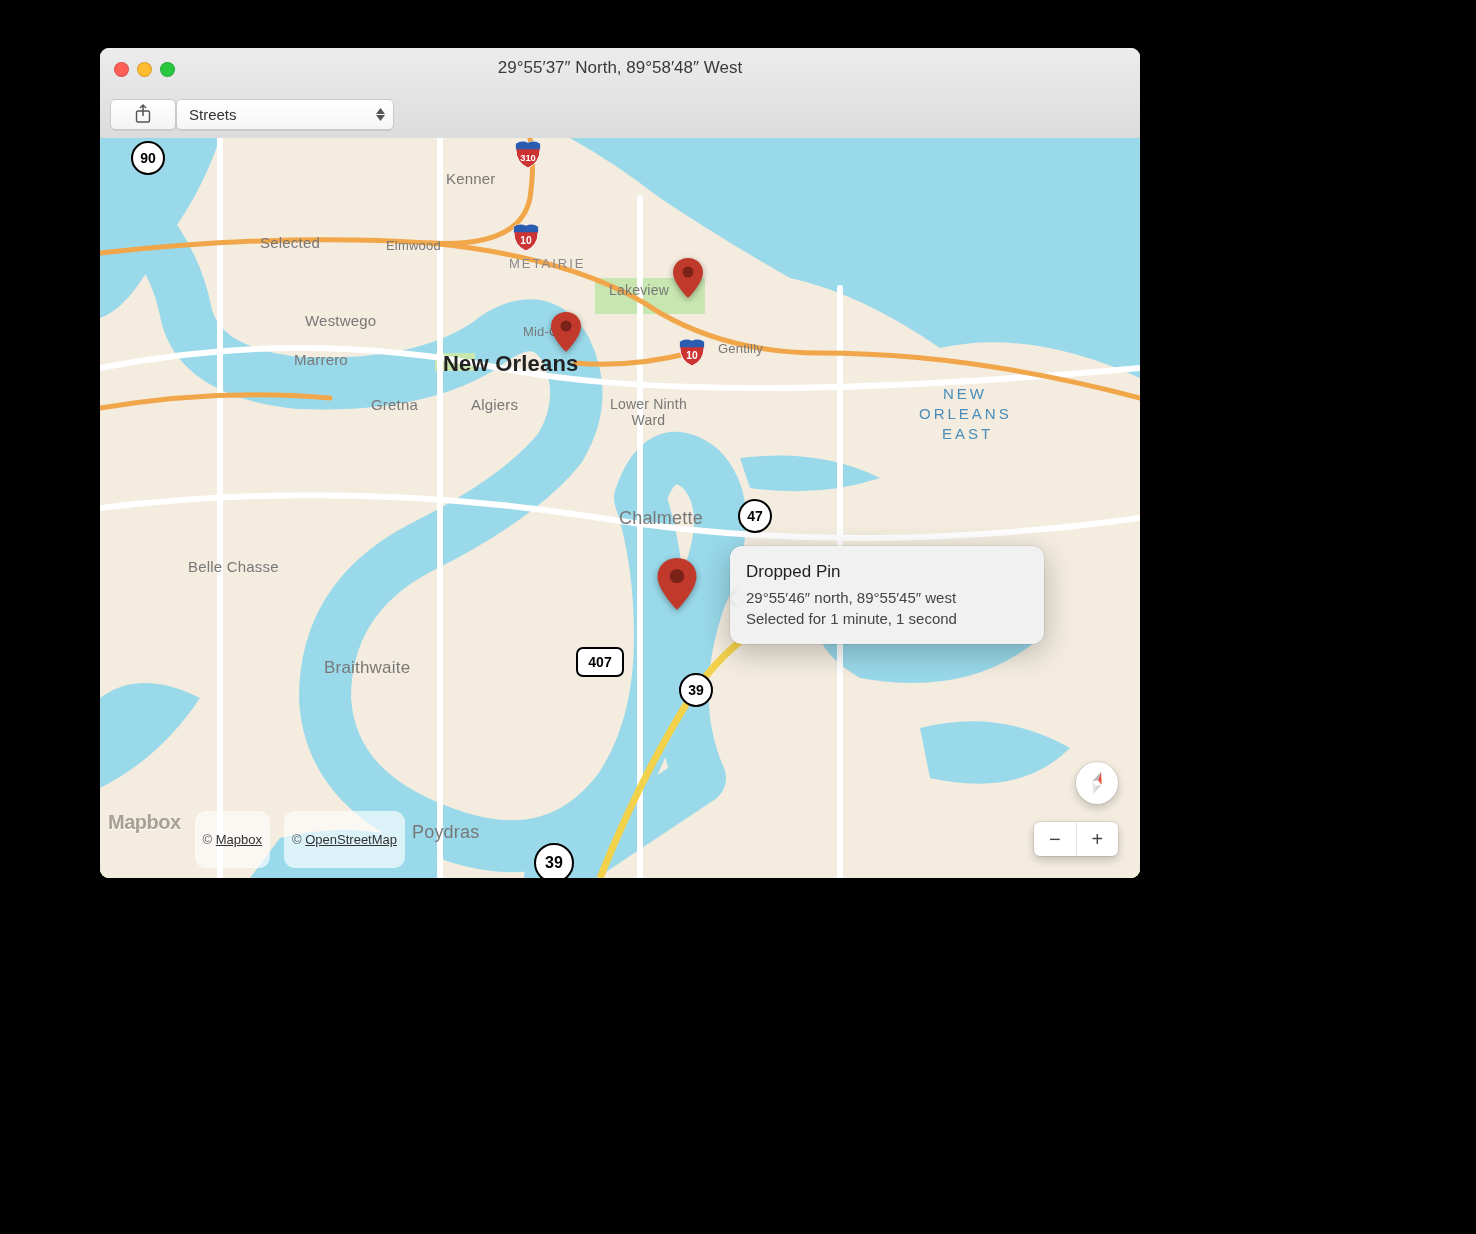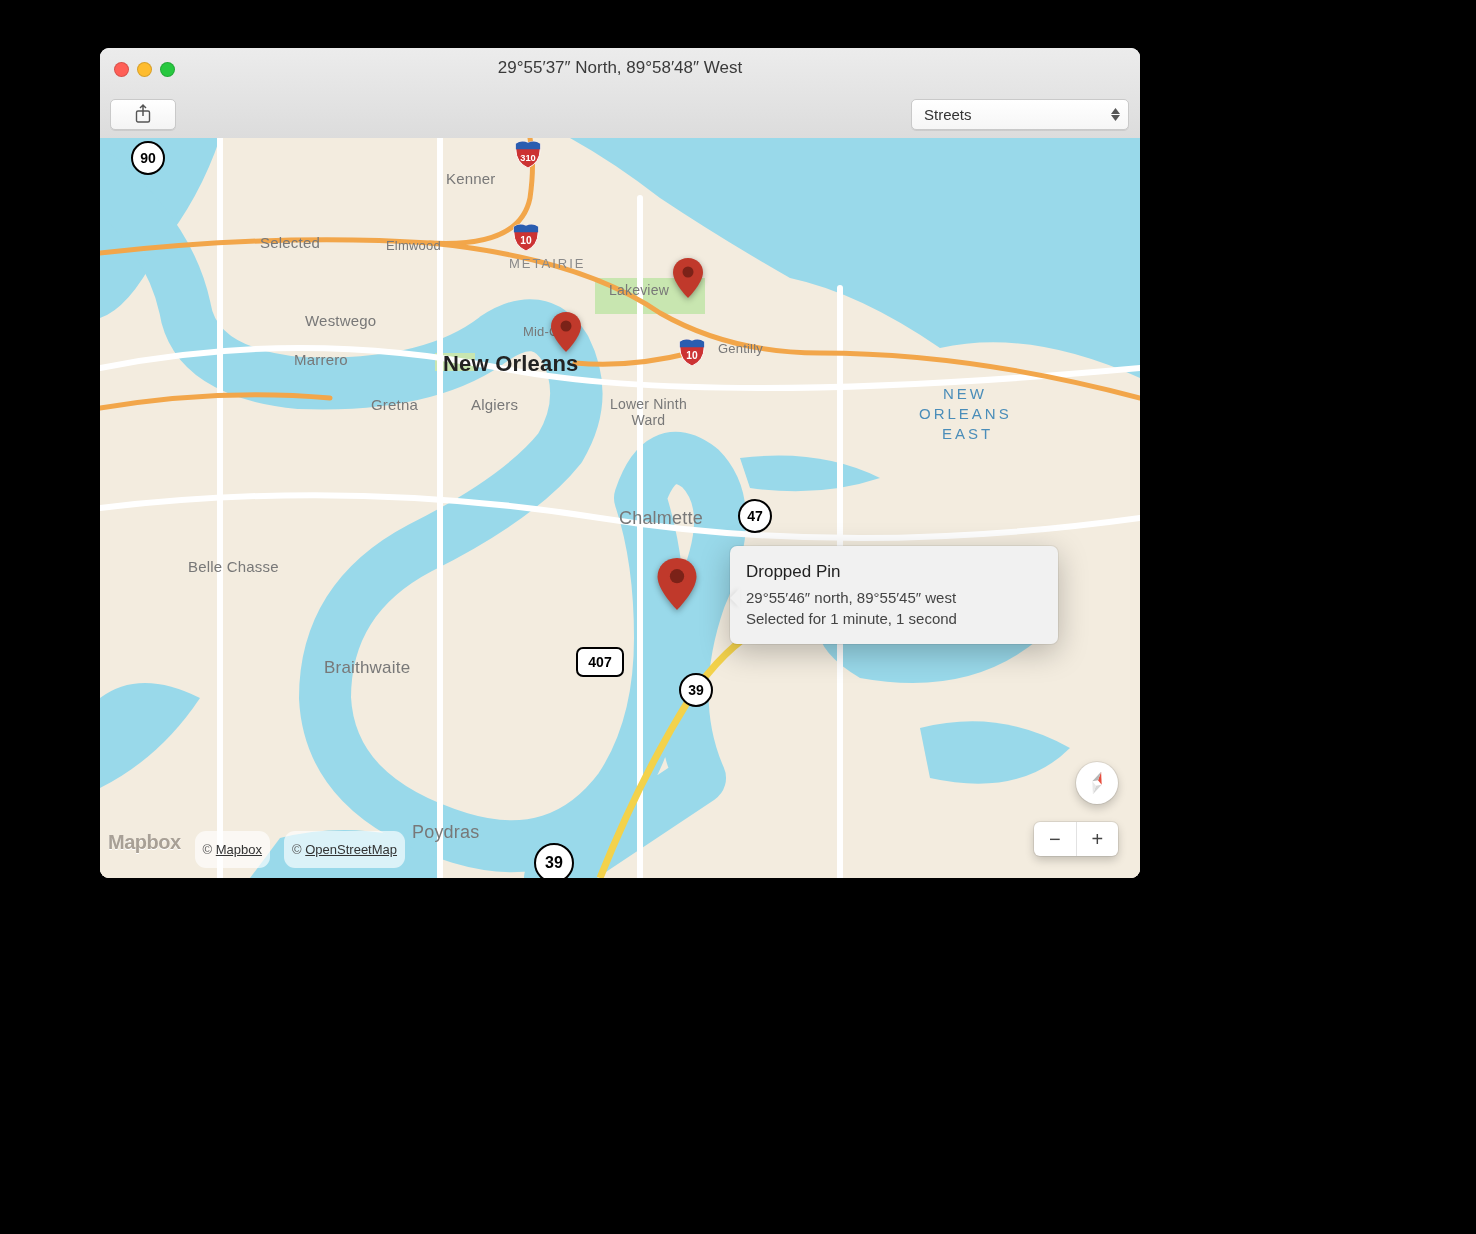--- a/index.html
+++ b/index.html
@@ -2,50 +2,50 @@
 <html><head>
 <meta charset="utf-8">
 <style>
   html,body{margin:0;padding:0;background:#000;font-family:-apple-system,"Helvetica Neue",Arial,sans-serif;width:1476px;height:1234px;overflow:hidden}
   .window{position:absolute;left:100px;top:48px;width:1040px;height:830px;border-radius:9px;overflow:hidden;box-shadow:0 30px 80px rgba(0,0,0,.55),0 0 0 1px rgba(0,0,0,.15);background:#fff}
   .titlebar{height:90px;background:linear-gradient(#ececec,#dcdcdc);border-bottom:1px solid #b8b8b8;position:relative}
   .traffic{position:absolute;left:14px;top:14px;display:flex;gap:8px}
   .dot{width:13px;height:13px;border-radius:50%;border:1px solid rgba(0,0,0,.15)}
   .dot.r{background:#ff5f57}.dot.y{background:#febc2e}.dot.g{background:#28c840}
   .title{position:absolute;left:0;right:0;top:10px;text-align:center;font-size:17px;color:#3a3a3a;font-weight:500}
-  .toolbar{position:absolute;left:10px;right:11px;bottom:7px;height:34px;display:flex;justify-content:space-between;align-items:center}
+  .toolbar{position:absolute;left:10px;right:18px;bottom:7px;height:34px;display:flex;justify-content:flex-start;align-items:center}
   .share-btn{width:64px;height:29px;border-radius:5px;background:linear-gradient(#fff,#f4f4f4);border:1px solid #c9c9c9;box-shadow:0 1px 0 rgba(0,0,0,.08);display:flex;align-items:center;justify-content:center;cursor:default}
   .style-dd{width:196px;height:29px;border-radius:5px;background:linear-gradient(#fff,#f6f6f6);border:1px solid #c9c9c9;box-shadow:0 1px 0 rgba(0,0,0,.08);display:flex;align-items:center;justify-content:space-between;padding:0 8px 0 12px;cursor:default;font-size:15px;color:#333}
   .stepper{display:flex;flex-direction:column;gap:1px}
   .stepper svg{display:block}
   .map{position:absolute;left:0;right:0;top:90px;bottom:0;background:#f3ecdf;overflow:hidden}
   .map svg.bg{position:absolute;left:0;top:0;width:100%;height:100%}
   .lbl{position:absolute;font-size:15px;color:#787878;white-space:nowrap;letter-spacing:.2px;pointer-events:none}
   .lbl.city{font-weight:700;font-size:22px;color:#222}
   .lbl.sm{font-size:13px;color:#8a8a8a;letter-spacing:2px}
   .lbl.blue{color:#4a8db9;font-weight:400;letter-spacing:3px;font-size:15px}
   .pin{position:absolute;width:30px;height:40px;transform:translate(-50%,-100%);cursor:pointer}
   .pin svg{width:100%;height:100%;filter:drop-shadow(0 2px 3px rgba(0,0,0,.35))}
   .pin.big{width:40px;height:52px}
   .shield{position:absolute;transform:translate(-50%,-50%);pointer-events:none}
   .shield .us{width:30px;height:30px;background:#fff;border:2.5px solid #000;border-radius:50%;display:flex;align-items:center;justify-content:center;font-weight:700;font-size:14px}
   .shield .usbig{width:36px;height:36px;font-size:16px}
   .shield .state{width:44px;height:26px;background:#fff;border:2.5px solid #000;border-radius:7px;display:flex;align-items:center;justify-content:center;font-weight:700;font-size:14px}
   .shield .inter{width:28px;height:28px}
-  .callout{position:absolute;background:#f1f1f1;border-radius:7px;box-shadow:0 8px 30px rgba(0,0,0,.25),0 0 0 1px rgba(0,0,0,.06);padding:14px 32px 14px 16px;font-size:15px;color:#444;line-height:1.45;min-width:280px}
+  .callout{position:absolute;background:#f1f1f1;border-radius:12px;box-shadow:0 8px 30px rgba(0,0,0,.25),0 0 0 1px rgba(0,0,0,.06);padding:14px 18px 14px 16px;font-size:15px;color:#444;line-height:1.45;min-width:280px}
   .callout .ct{font-size:17px;color:#222;margin-bottom:2px}
   .callout::before{content:"";position:absolute;left:-10px;top:42px;border:10px solid transparent;border-right-color:#f1f1f1;filter:drop-shadow(-2px 0 2px rgba(0,0,0,.08))}
   .compass{position:absolute;right:22px;bottom:74px;width:42px;height:42px;border-radius:50%;background:#fff;box-shadow:0 0 0 1px rgba(0,0,0,.08),0 4px 10px rgba(0,0,0,.2);cursor:pointer;display:flex;align-items:center;justify-content:center}
   .compass svg{transform:rotate(20deg)}
   .zoom{position:absolute;right:22px;bottom:22px;width:84px;height:34px;border-radius:6px;background:#fff;box-shadow:0 0 0 1px rgba(0,0,0,.08),0 4px 10px rgba(0,0,0,.2);display:flex;overflow:hidden}
   .zoom div{flex:1;display:flex;align-items:center;justify-content:center;font-size:20px;color:#444;cursor:pointer}
   .zoom div:first-child{border-right:1px solid #e2e2e2}
   .attrib{position:absolute;left:8px;bottom:10px;display:flex;align-items:flex-start;gap:14px;font-size:13px;color:#555}
   .attrib .logo{font-weight:700;font-size:20px;color:#a8a096;letter-spacing:-.5px;text-shadow:0 1px 0 #fff}
-  .attrib .link{background:rgba(255,255,255,.65);padding:11px 8px;border-radius:11px}
+  .attrib .link{background:rgba(255,255,255,.65);padding:21px 8px;border-radius:11px}
   .attrib .link a{color:#333;text-decoration:underline;cursor:pointer}
 </style>
 </head>
 <body>
 
 <div class="window">
 
   <div class="titlebar">
     <div class="traffic">
       <div class="dot r"></div>

